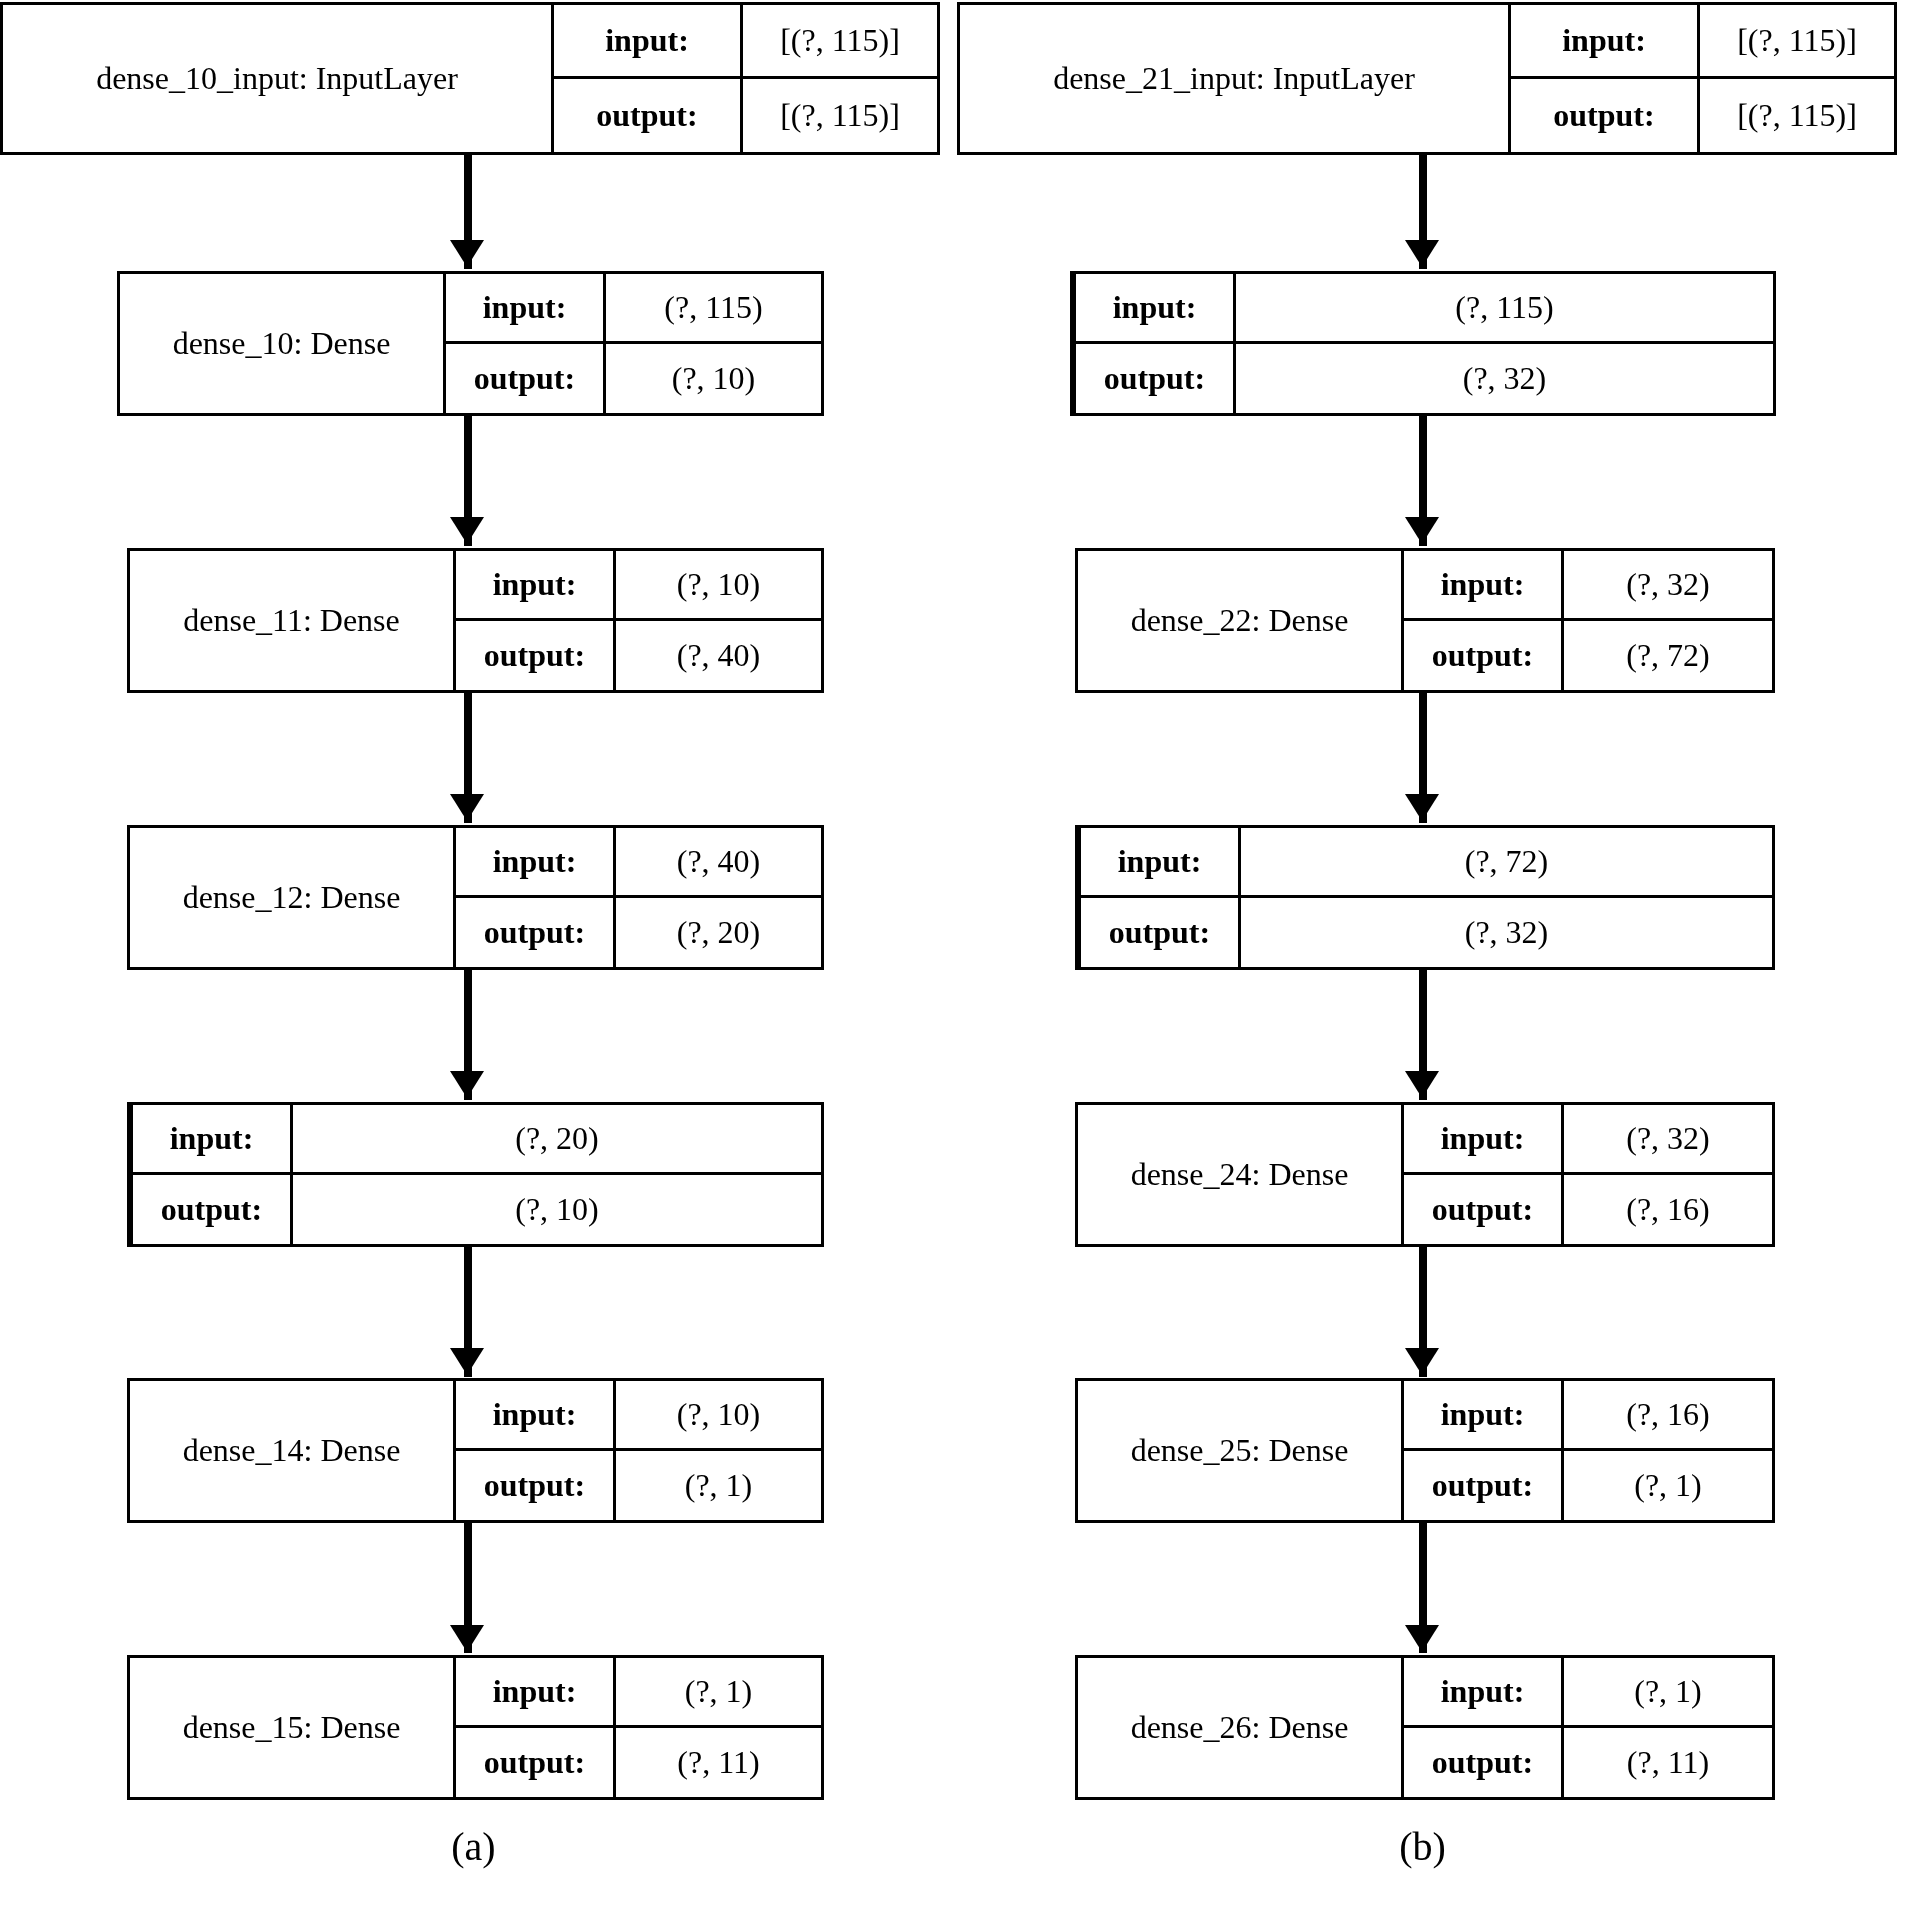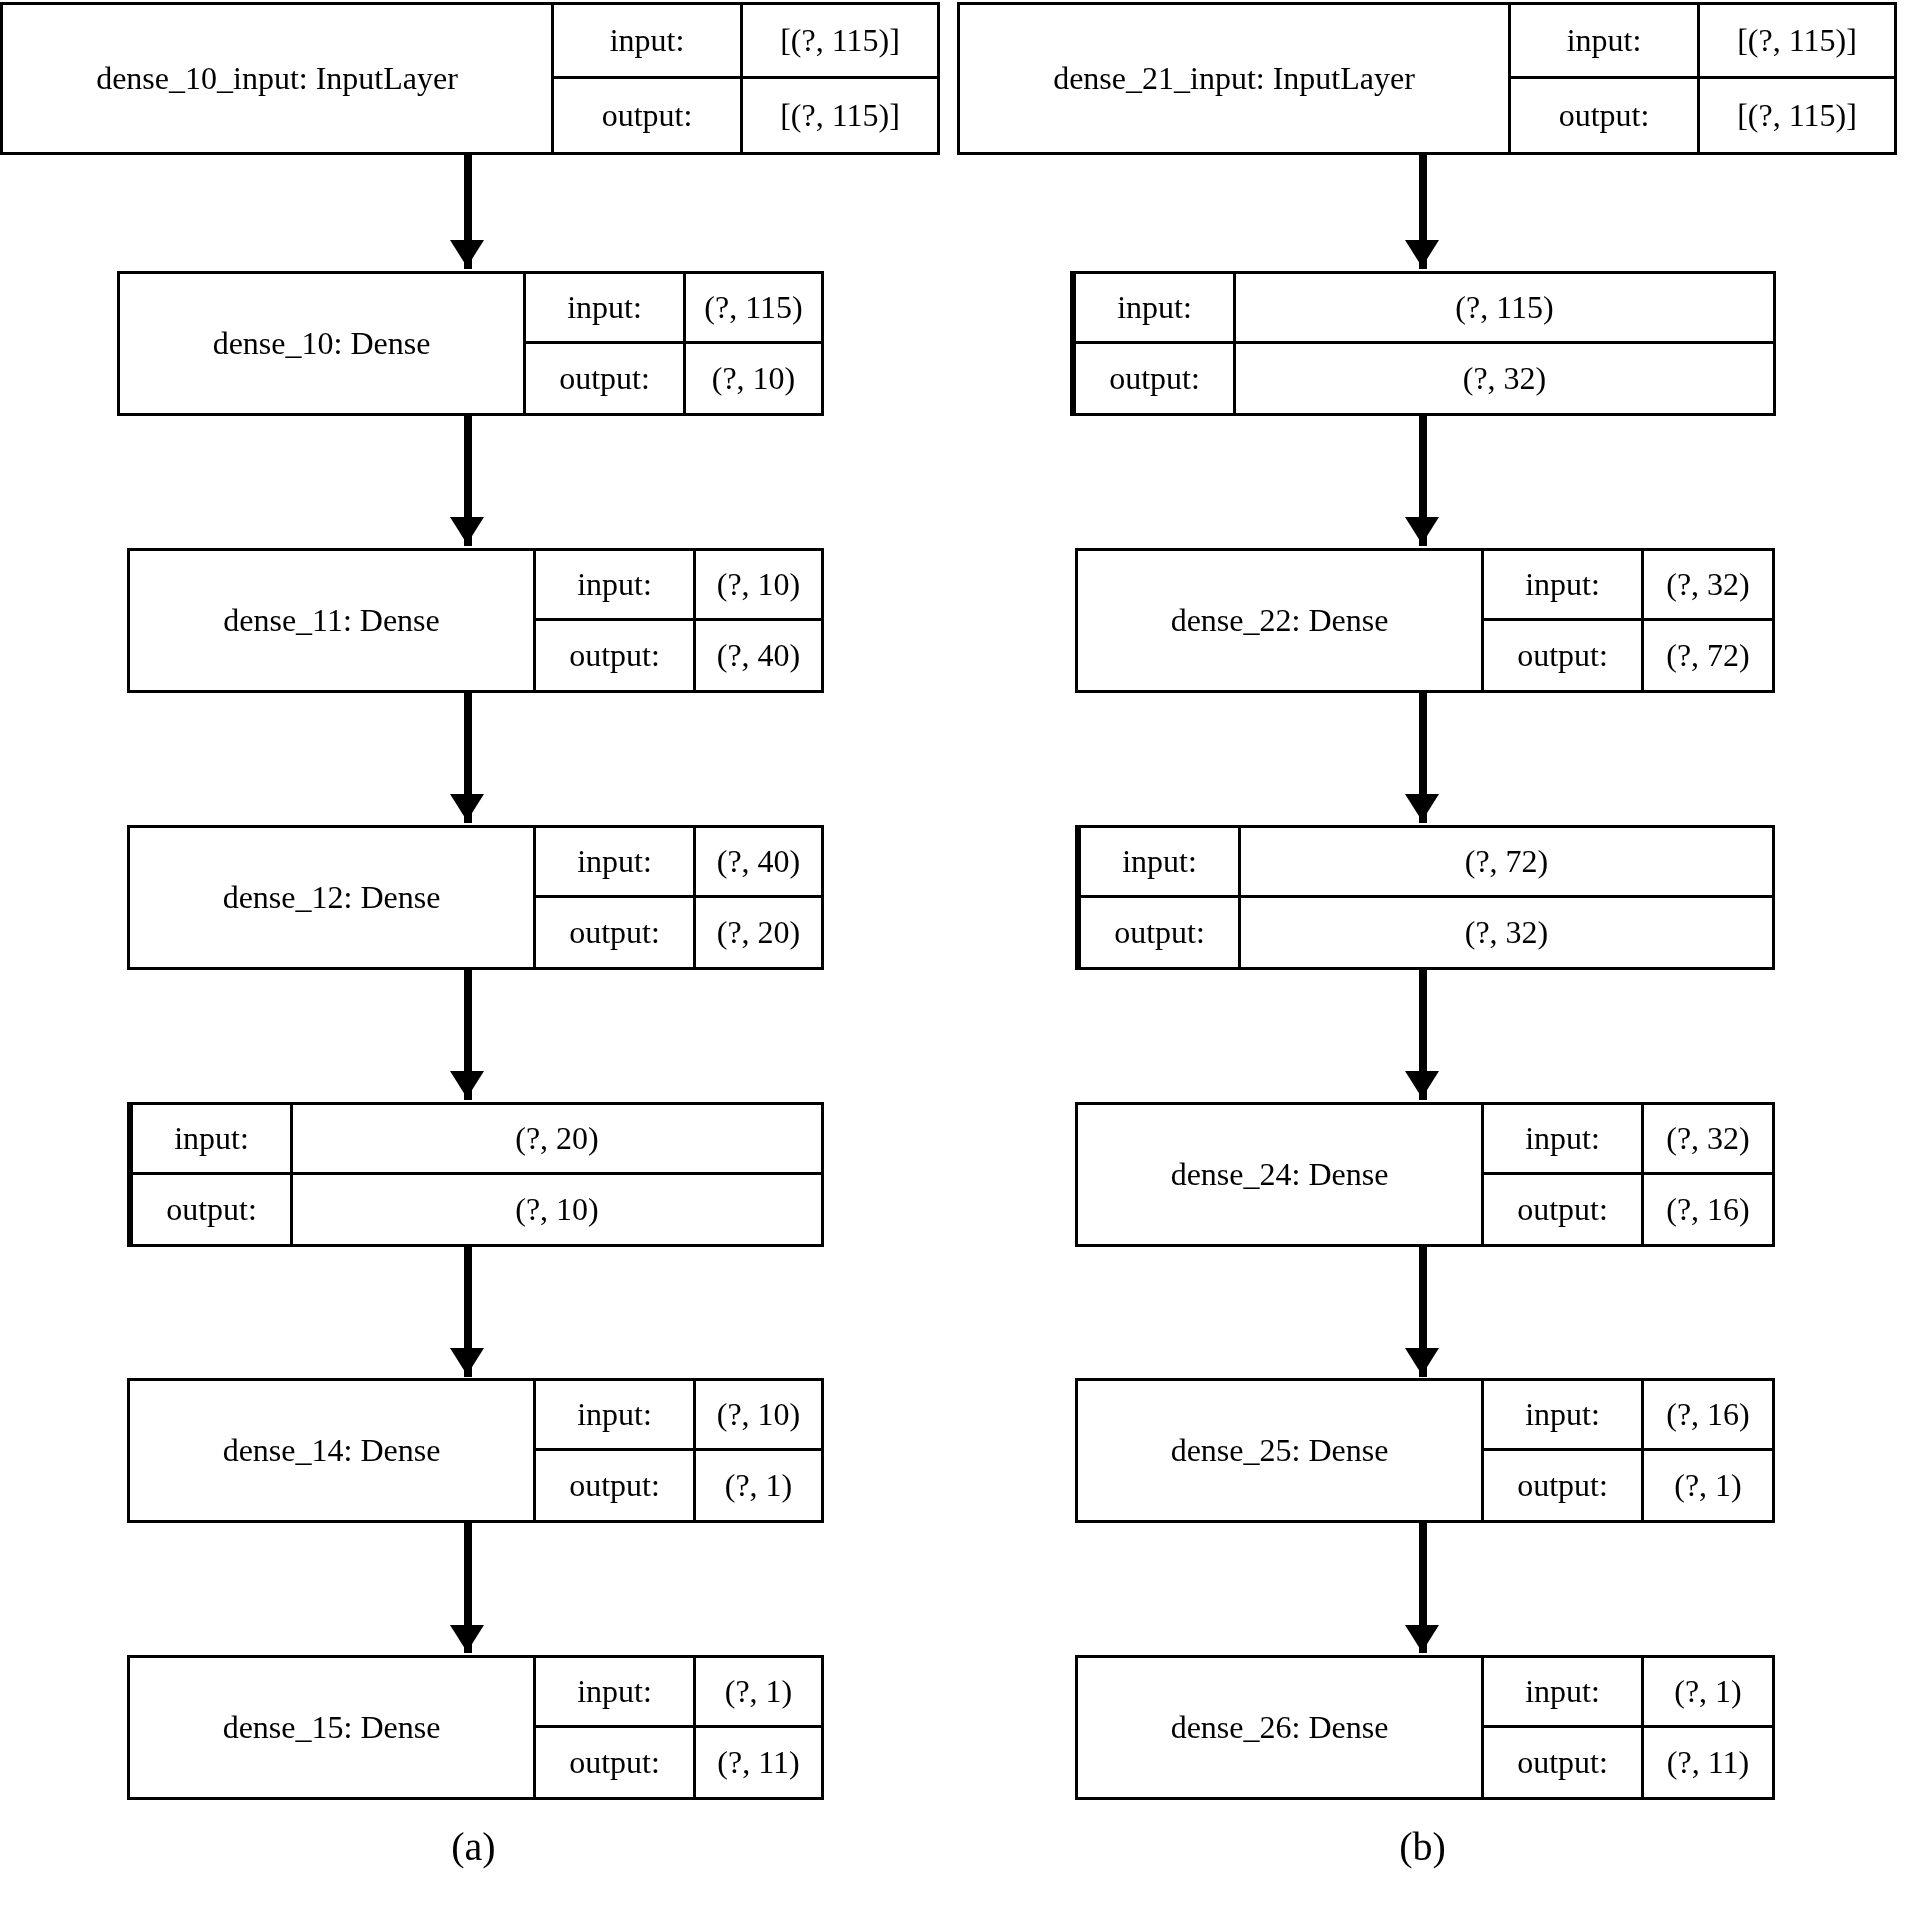--- a/index.html
+++ b/index.html
@@ -61,20 +61,21 @@
   .node .io-row.top {
     border-bottom: 3.8px solid #000000;
   }
   .node .io-label {
     display: flex;
     align-items: center;
     justify-content: center;
     font-size: 32px;
     box-sizing: border-box;
     border-right: 3.8px solid #000000;
+    font-weight: bold;
   }
   .node .io-value {
     display: flex;
     align-items: center;
     justify-content: center;
     font-size: 32px;
     box-sizing: border-box;
     flex: 1 1 auto;
   }
 
@@ -82,21 +83,21 @@
   .node.input-layer {
     height: 153px;
   }
   .node.input-layer .name { width: 548px; }
   .node.input-layer .io-label { width: 189px; }
 
   
   .node.dense {
     height: 145px;
   }
-  .node.dense .name { width: 403px; text-align: right; }
+  .node.dense .name { width: 323px; text-align: right; }
   .node.dense .io-label { width: 160px; }
 
   
   .arrow {
     position: absolute;
     width: 7.6px;
     background: #000000;
   }
   .arrow-head {
     position: absolute;

